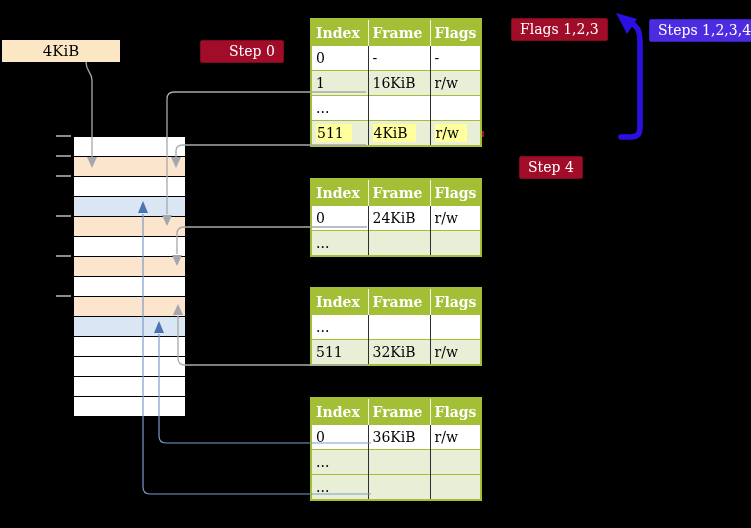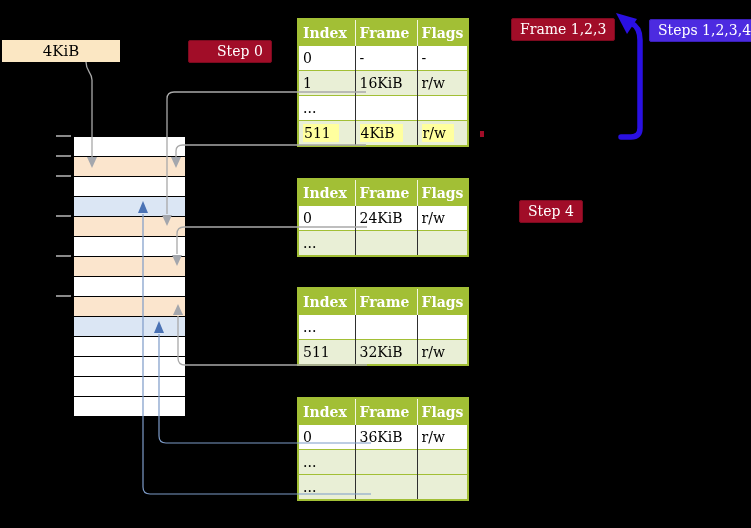--- a/index.html
+++ b/index.html
@@ -20,21 +20,21 @@
     background:#fbe7c3;color:#000;font-size:15px;
     display:flex;align-items:center;justify-content:center;
   }
   
   #memcol{position:absolute;left:73px;top:136px;width:113px;}
   .memrow{height:19px;border:1px solid #000;margin-top:-1px;}
   .memrow:first-child{margin-top:0;}
   .tick{position:absolute;width:15px;height:2px;background:#8a8a8a;left:56px;}
   
   table.ptable{
-    position:absolute;left:297px;border-collapse:collapse;table-layout:fixed;
+    position:absolute;left:310px;border-collapse:collapse;table-layout:fixed;
     width:170px;background:#fff;border:2px solid #a2bf35;
     font-family:"DejaVu Serif","Liberation Serif",serif;
   }
   table.ptable th{
     background:#a2bf35;color:#fff;font-weight:bold;font-size:14px;text-align:left;
     padding:3px 4px;height:19px;border-right:1px solid rgba(255,255,255,.85);
   }
   table.ptable th:last-child{border-right:none;}
   table.ptable td{
     font-size:14px;color:#000;padding:2px 4px;height:20px;
@@ -50,24 +50,24 @@
 </style>
 </head>
 <body>
 
 <div id="canvas">
 
   <div class="framebox">
     <span>4KiB</span>
   </div>
 
-  <div class="tag red" style="left:188px;top:40px;padding-left:28px;">Step 0</div>
-  <div class="tag red" style="left:511px;top:18px;">Frame 1,2,3</div>
+  <div class="tag red" style="left:200px;top:40px;padding-left:28px;">Step 0</div>
+  <div class="tag red" style="left:511px;top:18px;">Flags 1,2,3</div>
   <div class="tag violet" style="left:649px;top:19px;">Steps 1,2,3,4</div>
-  <div class="tag red" style="left:519px;top:156px;margin-top:44px;">Step 4</div>
+  <div class="tag red" style="left:519px;top:156px;">Step 4</div>
 
   <div class="reddash"></div>
 
   <div id="memcol">
       <div class="memrow" style="background: rgb(255, 255, 255);"></div>
       <div class="memrow" style="background: rgb(251, 229, 205);"></div>
       <div class="memrow" style="background: rgb(255, 255, 255);"></div>
       <div class="memrow" style="background: rgb(219, 230, 244);"></div>
       <div class="memrow" style="background: rgb(251, 229, 205);"></div>
       <div class="memrow" style="background: rgb(255, 255, 255);"></div>

